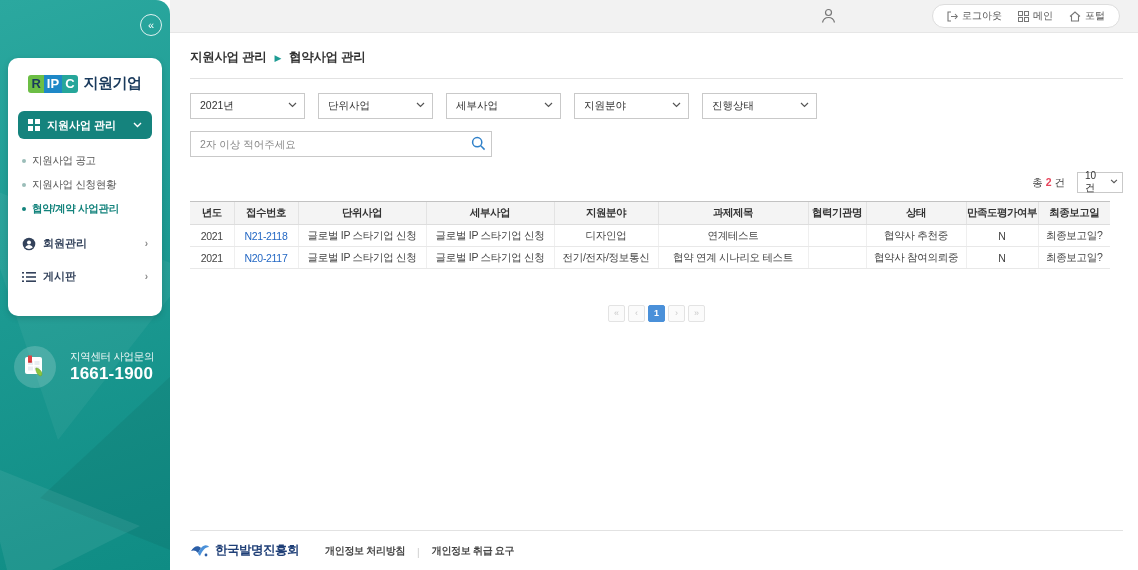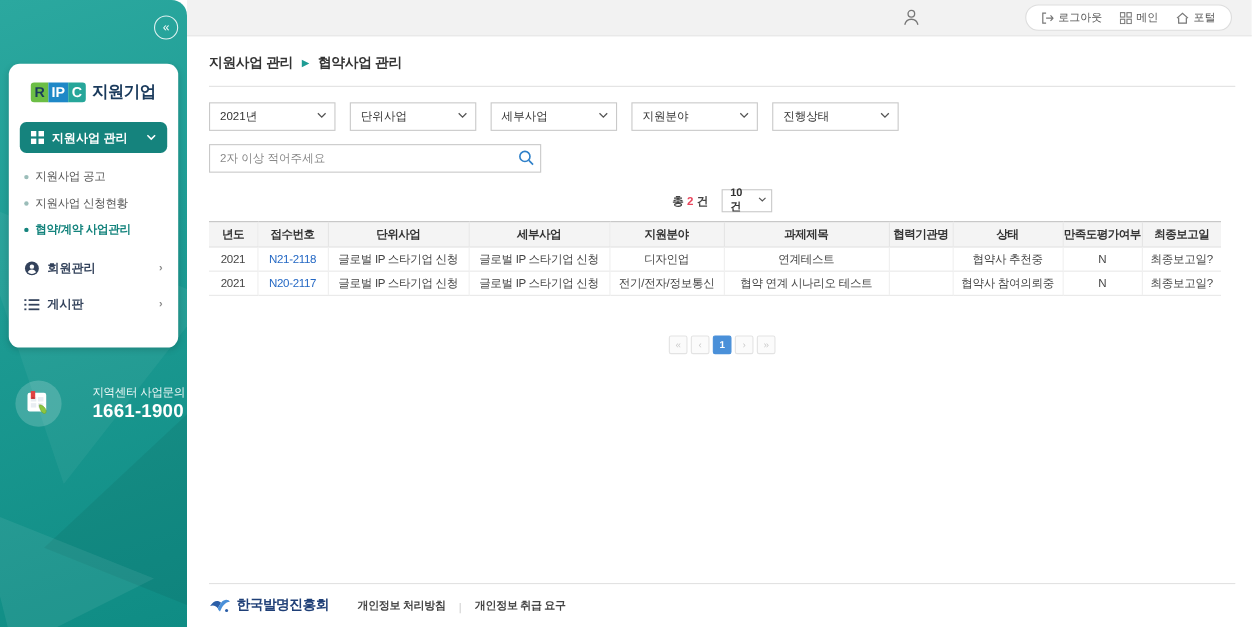--- a/index.html
+++ b/index.html
@@ -36,21 +36,21 @@
   .submenu { list-style:none; margin:10px 0 6px 0; }
   .submenu li { display:flex; align-items:center; gap:6px; font-size:10.5px; color:#555;
     padding:5px 4px; cursor:pointer; letter-spacing:-0.3px; }
   .submenu li .dot { width:4px; height:4px; border-radius:50%; background:#9BBDB9; flex:0 0 4px; }
   .submenu li.active { color:#13837C; font-weight:bold; }
   .submenu li.active .dot { background:#13837C; }
   .side-item { display:flex; align-items:center; gap:7px; font-size:11px; font-weight:bold; color:#33425B;
     padding:9px 4px; cursor:pointer; }
   .side-item .grow { flex:1; }
   .chev { color:#8a8a8a; font-size:10px; }
-  .contact { position:absolute; left:14px; top:346px; display:flex; align-items:center; gap:28px; z-index:2; }
+  .contact { position:absolute; left:14px; top:346px; display:flex; align-items:center; gap:14px; z-index:2; }
   .contact-icon-wrap { width:42px; height:42px; border-radius:50%; background:rgba(255,255,255,0.18);
     display:flex; align-items:center; justify-content:center; }
   .contact-label { font-size:10.5px; color:rgba(255,255,255,0.92); letter-spacing:-0.3px; }
   .contact-phone { font-size:17px; color:#fff; font-weight:bold; letter-spacing:0.2px; }
 
   
   .main { position:relative; flex:1; height:570px; background:#fff; display:flex; flex-direction:column; }
   .topbar { height:33px; background:#F2F2F2; border-bottom:1px solid #E6E6E6;
     display:flex; align-items:center; justify-content:center; padding:0 18px; gap:32px; }
   .topbar .spacer { flex:1; }
@@ -70,21 +70,21 @@
     font-size:10.5px; color:#333; display:flex; align-items:center; padding:0 22px 0 9px; cursor:pointer; }
   .select .sel-chev { position:absolute; right:7px; top:8px; }
   .search-row { margin-bottom:15px; }
   .search-box { position:relative; width:302px; height:26px; border:1px solid #C9C9C9; background:#fff;
     display:flex; align-items:center; }
   .search-box input { border:0; outline:0; width:270px; height:24px; padding:0 9px; font-size:10.5px;
     color:#333; font-family:inherit; background:transparent; }
   .search-box input::placeholder { color:#888; }
   .search-btn { position:absolute; right:5px; top:4px; background:transparent; border:0; cursor:pointer; }
 
-  .count-row { display:flex; align-items:center; justify-content:center; gap:12px; margin-bottom:8px;font-weight:bold; }
+  .count-row { display:flex; align-items:center; justify-content:flex-end; gap:12px; margin-bottom:8px; }
   .count-label { font-size:10.5px; color:#444; }
   .count-label b { color:#E8445B; }
   .pagesize { position:relative; width:46px; height:21px; border:1px solid #C9C9C9; background:#fff;
     font-size:10px; color:#333; display:flex; align-items:center; padding:0 16px 0 7px; cursor:pointer; }
   .pagesize .sel-chev { position:absolute; right:4px; top:6px; }
 
   table { width:920px; border-collapse:collapse; table-layout:fixed; }
   thead th { background:#F4F4F4; border-top:1px solid #C2C2C2; border-bottom:1px solid #DDD;
     font-size:10.5px; color:#333; font-weight:bold; height:23px; letter-spacing:-0.5px;
     border-left:1px solid #E3E3E3; white-space:nowrap; overflow:hidden; }

